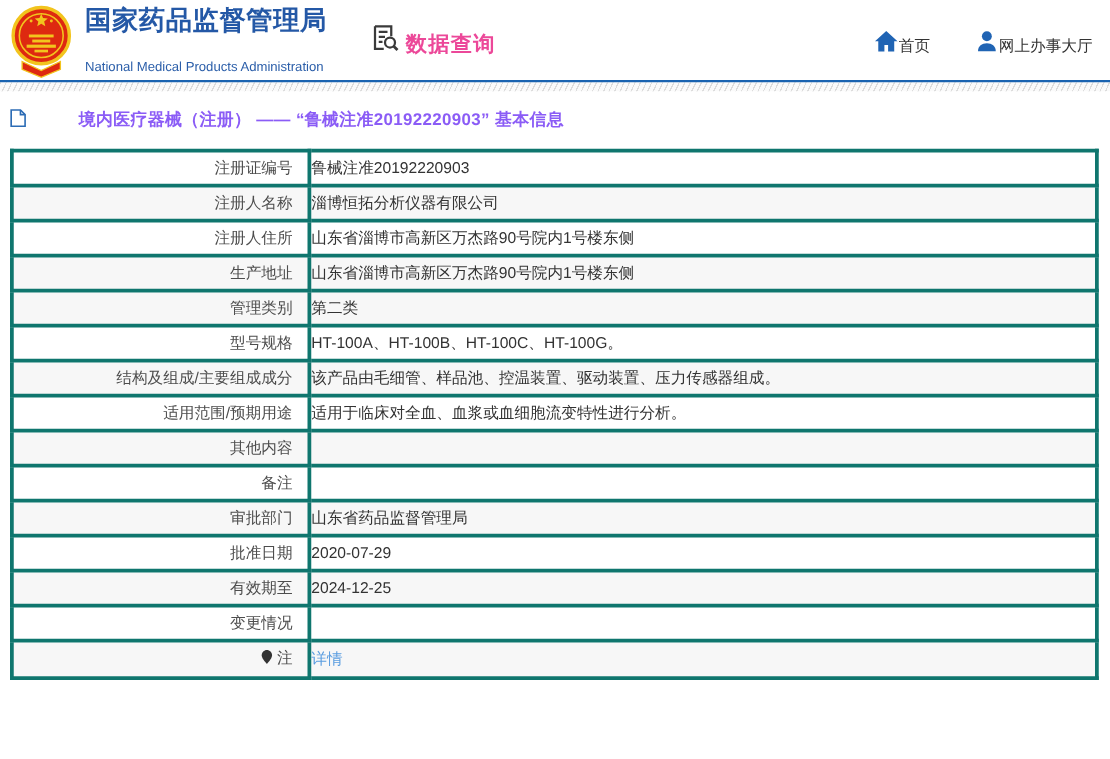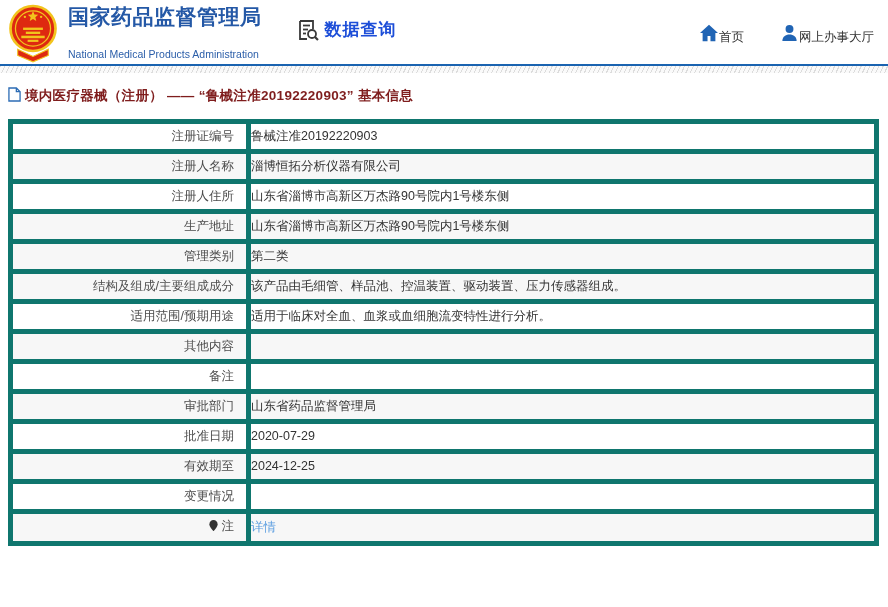--- a/index.html
+++ b/index.html
@@ -16,49 +16,49 @@
   }
   .header-left { display: flex; align-items: center; }
   .emblem { width: 54px; height: 60px; flex: 0 0 auto; margin-top: 2px; }
   .title-block { margin-left: 8px; }
   .site-title {
     color: #2458a6; font-size: 21px; font-weight: bold;
     letter-spacing: 0.5px; line-height: 1.2; white-space: nowrap;
   }
   .site-subtitle { color: #2b5ea9; font-size: 10.5px; margin-top: 18px; white-space: nowrap; }
   .section-tab {
-    display: flex; align-items: flex-start; margin-left: 34px; cursor: pointer;
-    color: #1d4ed8; font-size: 17px; font-weight: bold; letter-spacing: 1px;
+    display: flex; align-items: flex-end; margin-left: 34px; cursor: pointer;
+    color: #ec4899; font-size: 17px; font-weight: bold; letter-spacing: 1px;
   }
   .section-tab svg { margin-right: 5px; }
   .header-nav { display: flex; align-items: center; gap: 36px; margin-top: 6px; }
   .nav-item {
     display: flex; flex-direction: row; align-items: center;
     text-decoration: none; cursor: pointer;
   }
   .nav-item .nav-label { color: #333; font-size: 12.5px; margin-top: 5px; white-space: nowrap; }
   
   .blue-rule { height: 2px; background: #1a63b0; }
   .hatch-strip {
     height: 7px; background:
       repeating-linear-gradient(115deg, #dcdcdc 0 1px, #fafafa 1px 4px);
   }
   
   .breadcrumb {
     margin: 13px 0 0 8px; height: 20px; display: flex; align-items: center;
-    color: #7f1d1d; font-size: 13.5px; font-weight: bold; letter-spacing: 0.3px;
+    color: #8b5cf6; font-size: 13.5px; font-weight: bold; letter-spacing: 0.3px; gap: 38px;
   }
   .breadcrumb svg { margin-right: 4px; }
   
   .info-table {
     border-collapse: collapse; margin: 13px 9px 0 8px;
     width: 871px; table-layout: fixed;
   }
   .info-table td {
-    border: 5px solid #0f766e; height: 25px;
+    border: 3px solid #0f766e; height: 25px;
     font-size: 12.5px; line-height: 25px; overflow: hidden; white-space: nowrap;
   }
   .info-table tr.alt { background: #f7f7f7; }
   .label-cell {
     width: 238px; text-align: right; padding: 0 12px 0 6px; color: #4d4d4d;
   }
   .value-cell { padding: 0 0; color: #333; }
   .value-cell a { color: #5a9de0; text-decoration: none; cursor: pointer; margin-top: 29px; }
   .pin-icon-wrap { display: inline-block; vertical-align: -2px; margin-right: 3px; }
 </style>
@@ -149,20 +149,24 @@
         <td class="value-cell">山东省淄博市高新区万杰路90号院内1号楼东侧</td>
       </tr>
       <tr class="alt">
         <td class="label-cell">生产地址</td>
         <td class="value-cell">山东省淄博市高新区万杰路90号院内1号楼东侧</td>
       </tr>
       <tr class="alt">
         <td class="label-cell">管理类别</td>
         <td class="value-cell">第二类</td>
       </tr>
+      <tr>
+        <td class="label-cell">型号规格</td>
+        <td class="value-cell">HT-100A、HT-100B、HT-100C、HT-100G。</td>
+      </tr>
       <tr class="alt">
         <td class="label-cell">结构及组成/主要组成成分</td>
         <td class="value-cell">该产品由毛细管、样品池、控温装置、驱动装置、压力传感器组成。</td>
       </tr>
       <tr>
         <td class="label-cell">适用范围/预期用途</td>
         <td class="value-cell">适用于临床对全血、血浆或血细胞流变特性进行分析。</td>
       </tr>
       <tr class="alt">
         <td class="label-cell">其他内容</td>

